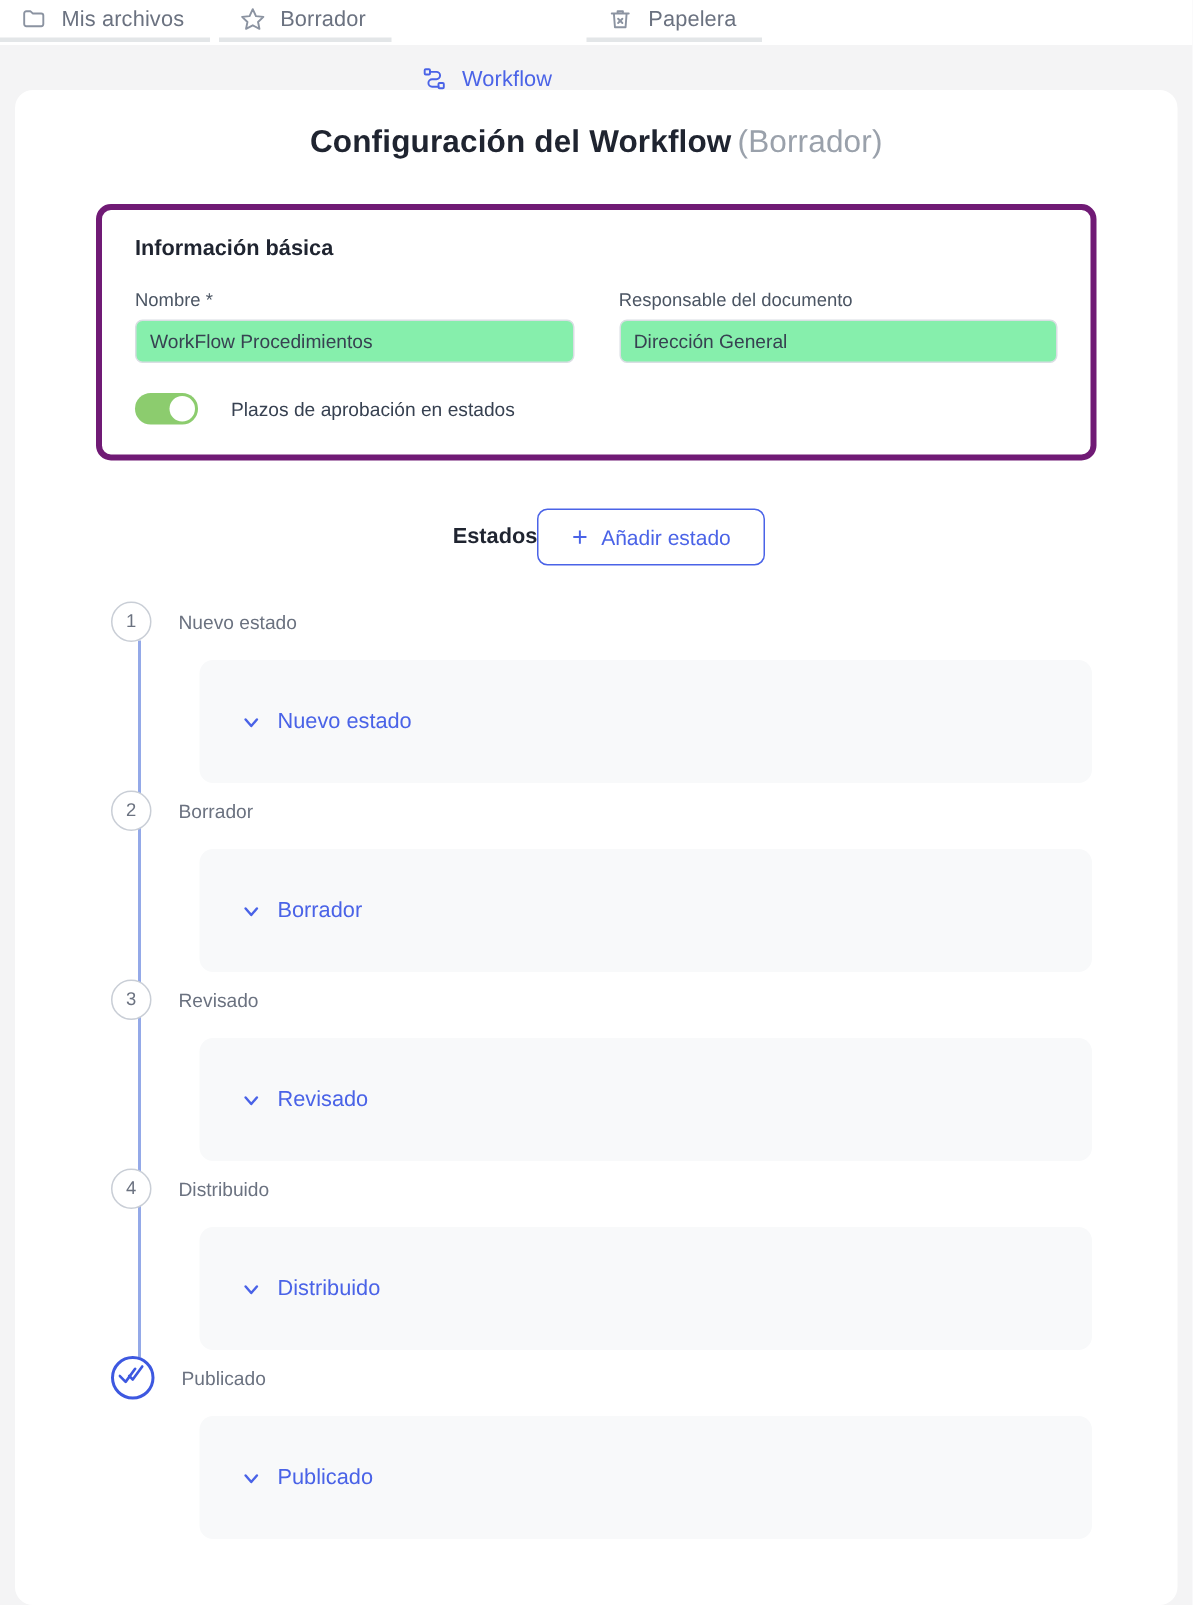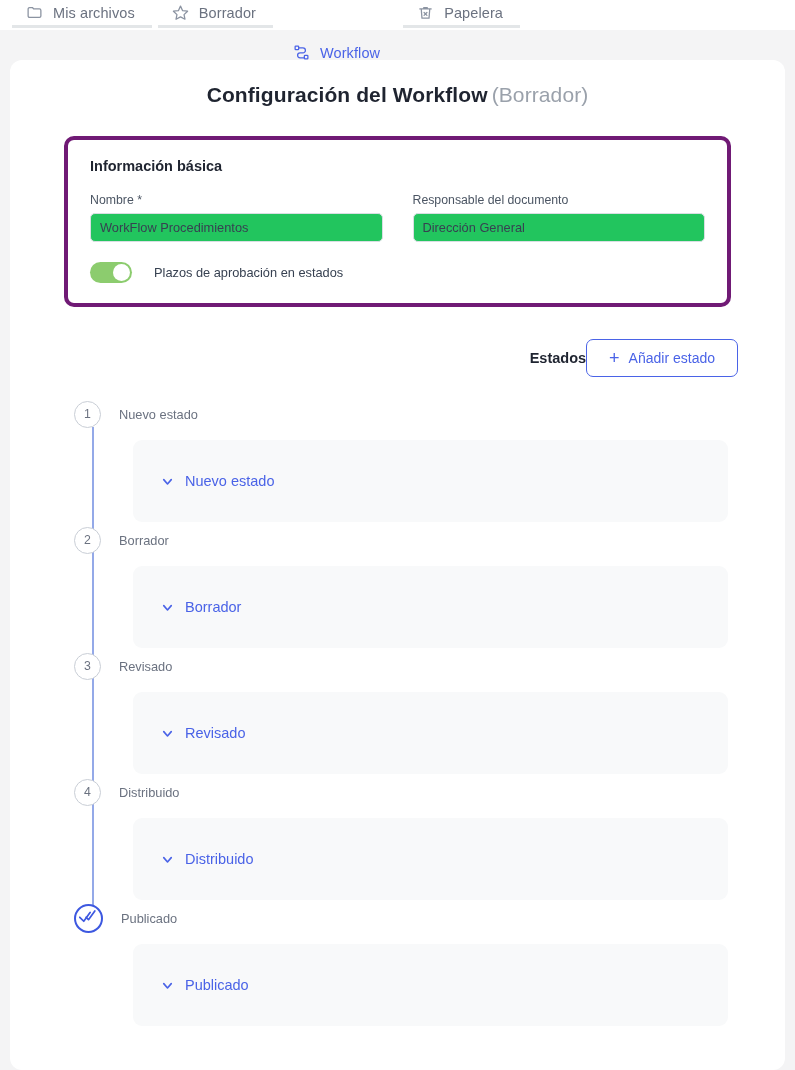--- a/index.html
+++ b/index.html
@@ -10,21 +10,20 @@
     background: #f4f4f5;
     font-family: "Liberation Sans", sans-serif;
     overflow: hidden;
   }
 
   
   .tabbar {
     height: 30px;
     display: flex;
     align-items: flex-start;
-    padding-left: 12px;
     background: #ffffff;
   }
   .tab {
     display: flex;
     align-items: center;
     gap: 10px;
     height: 28px;
     padding: 0 17px 0 14px;
     border-bottom: 3px solid #e3e6e8;
     color: #6b7280;
@@ -87,21 +86,21 @@
   }
   .field input {
     width: 100%;
     height: 29px;
     border: 1px solid #d9dee3;
     border-radius: 5px;
     padding: 0 9px;
     font-size: 12.8px;
     color: #374151;
     font-family: "Liberation Sans", sans-serif;
-    background: #22c55e;
+    background: #86efac;
     outline: none;
   }
 
   .toggle-row {
     display: flex;
     align-items: center;
     gap: 22px;
     margin-top: 20px;
   }
   .switch {
@@ -122,21 +121,21 @@
     border-radius: 50%;
     background: #ffffff;
   }
   .toggle-label { font-size: 12.8px; color: #374151; }
 
   
   .estados-head {
     margin: 32px 47px 0 64px;
     display: flex;
     align-items: center;
-    justify-content: flex-end;
+    justify-content: center;
   }
   .estados-title { font-size: 14.5px; font-weight: 700; color: #1f2430; }
   .add-btn {
     display: flex;
     align-items: center;
     gap: 9px;
     height: 38px;
     padding: 0 22px;
     border: 1px solid #4a63e7;
     border-radius: 7px;

